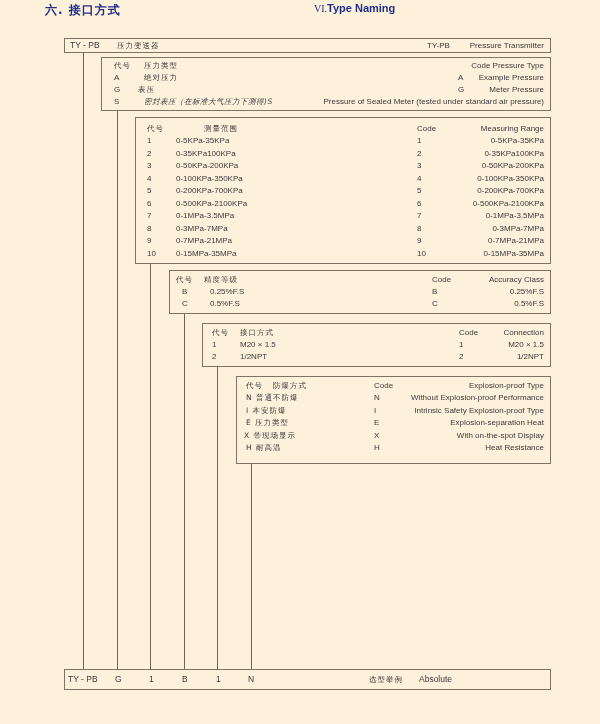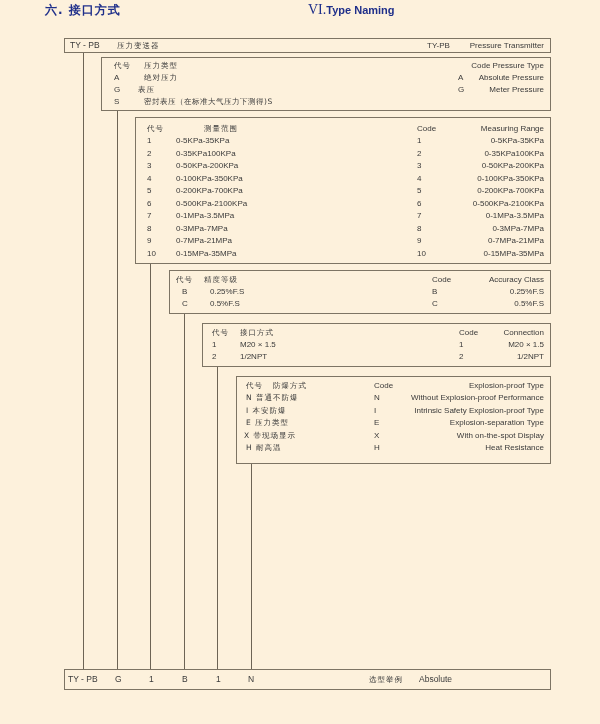--- a/index.html
+++ b/index.html
@@ -2,21 +2,21 @@
 <html><head>
 <meta charset="utf-8">
 <style>
   html, body { margin:0; padding:0; }
   body {
     width:600px; height:724px; background:#fdf1dc; position:relative; overflow:hidden;
     font-family:"Liberation Sans", "DejaVu Sans", sans-serif; color:#3a3a3a;
   }
   .title-cn { position:absolute; left:45px; top:2px; font-size:12px; font-weight:bold; color:#1f2f8a; letter-spacing:1px; font-family:"DejaVu Sans", sans-serif; }
   .title-en { position:absolute; left:308px; top:2px; font-size:11px; font-weight:bold; color:#1f2f8a; }
-  .title-en .roman { font-family:"Liberation Serif", serif; font-weight:normal; font-size:14px; }
+  .title-en .roman { font-family:"Liberation Serif", serif; font-weight:normal; font-size:10px;margin-left:6px; }
   .box { position:absolute; border:1px solid #7d7464; box-sizing:border-box; background:#fdf1dc; font-size:8px; }
   .vline { position:absolute; width:1px; background:#6d6455; }
   .row { position:absolute; left:0; right:0; height:28px; line-height:11px; white-space:nowrap; }
   .row span { position:absolute; top:0; }
   .r { right:6px; text-align:right; }
   .cn { font-family:"DejaVu Sans", sans-serif; font-size:7.5px; letter-spacing:1px; }
 </style>
 </head>
 <body>
 
@@ -42,31 +42,32 @@
 <div class="box" style="left:101px; top:57px; width:450px; height:54px;">
   <div class="row" style="top:2px;">
     <span class="cn" style="left:12px;">代号</span>
     <span class="cn" style="left:42px;">压力类型</span>
     <span class="r">Code Pressure Type</span>
   </div>
   <div class="row" style="top:14px;">
     <span style="left:12px;">A</span>
     <span class="cn" style="left:42px;">绝对压力</span>
     <span style="left:356px;">A</span>
-    <span class="r">Absolute Pressure</span>
+    <span class="r">Example Pressure</span>
   </div>
   <div class="row" style="top:26px;">
     <span style="left:12px;">G</span>
     <span class="cn" style="left:36px;">表压</span>
     <span style="left:356px;">G</span>
     <span class="r">Meter Pressure</span>
   </div>
   <div class="row" style="top:38px;">
     <span style="left:12px;">S</span>
-    <span class="cn" style="left:42px; letter-spacing:0.5px;">密封表压（在标准大气压力下测得)S</span>
+    <span class="cn" style="left:42px; letter-spacing:0.5px;font-style:italic;">密封表压（在标准大气压力下测得)S</span>
+    <span class="r">Pressure of Sealed Meter (tested under standard air pressure)</span>
   </div>
 </div>
 
 <div class="box" style="left:135px; top:117px; width:416px; height:147px;">
   <div class="row" style="top:5px;">
     <span class="cn" style="left:11px;">代号</span>
     <span class="cn" style="left:68px;">测量范围</span>
     <span style="left:281px;">Code</span>
     <span class="r">Measuring Range</span>
   </div>
@@ -190,21 +191,21 @@
         <span class="r">Without Explosion-proof Performance</span>
       </div>
       <div class="row" style="top: 27.5px;">
         <span class="cn" style="left:9px;">I 本安防爆</span>
         <span style="left:137px;">I</span>
         <span class="r">Intrinsic Safety Explosion-proof Type</span>
       </div>
       <div class="row" style="top: 40px;">
         <span class="cn" style="left:9px;">E 压力类型</span>
         <span style="left:137px;">E</span>
-        <span class="r">Explosion-separation Type</span>
+        <span class="r">Explosion-separation Heat</span>
       </div>
       <div class="row" style="top: 52.5px;">
         <span class="cn" style="left:7px;">X 带现场显示</span>
         <span style="left:137px;">X</span>
         <span class="r">With on-the-spot Display</span>
       </div>
       <div class="row" style="top: 65px;">
         <span class="cn" style="left:9px;">H 耐高温</span>
         <span style="left:137px;">H</span>
         <span class="r">Heat Resistance</span>

